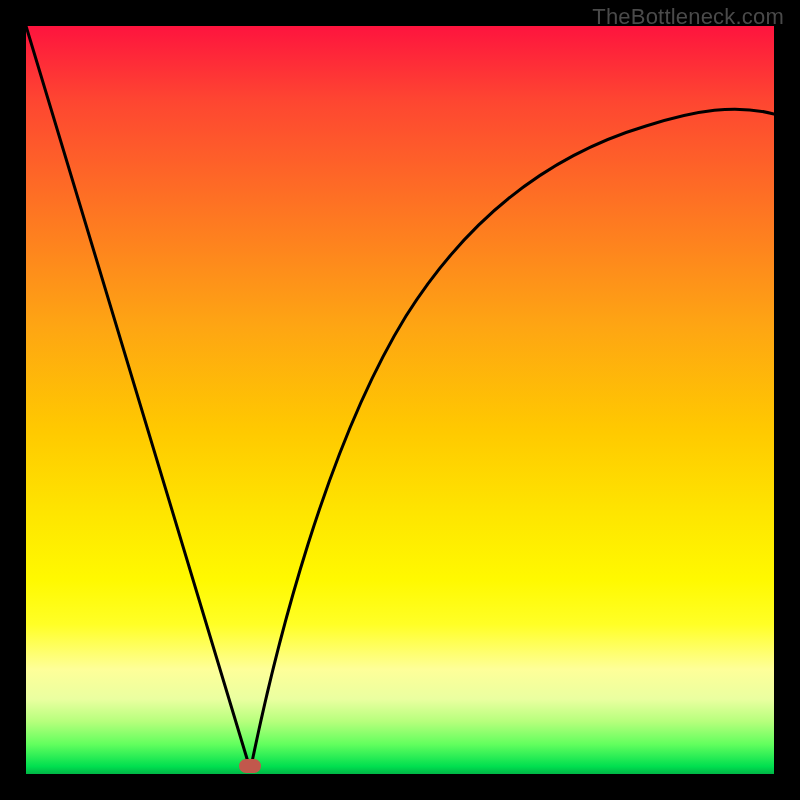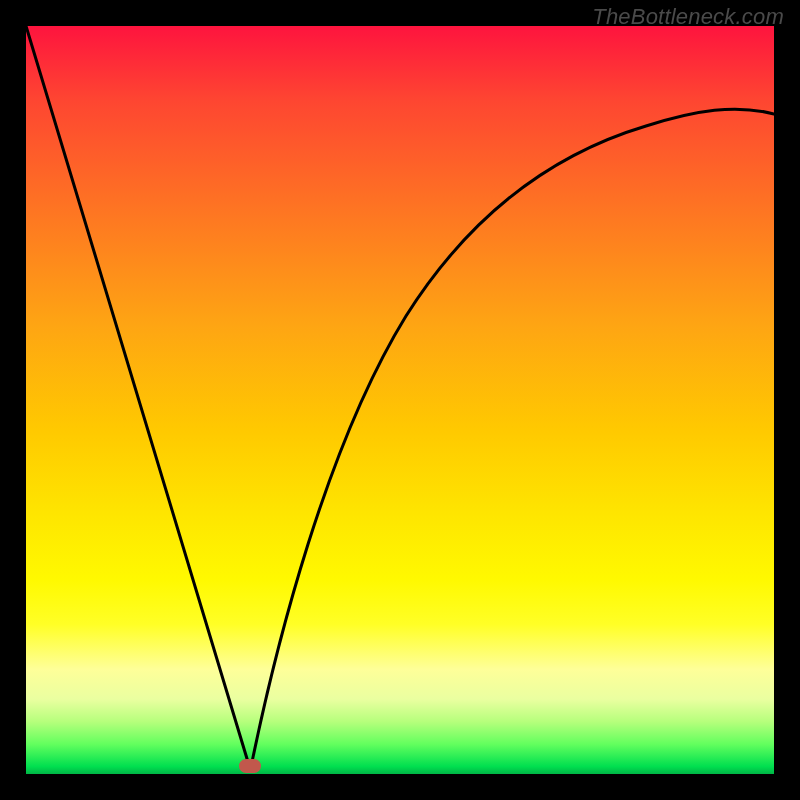--- a/index.html
+++ b/index.html
@@ -9,21 +9,20 @@
     height: 800px;
     background: #000;
     overflow: hidden;
     font-family: Arial, Helvetica, sans-serif;
   }
   .frame {
     position: relative;
     width: 800px;
     height: 800px;
     background: #000;
-    font-style: italic;
   }
   .watermark {
     position: absolute;
     top: 4px;
     right: 16px;
     color: #4a4a4a;
     font-size: 22px;
     font-weight: 500;
     letter-spacing: 0.2px;
     z-index: 20;

